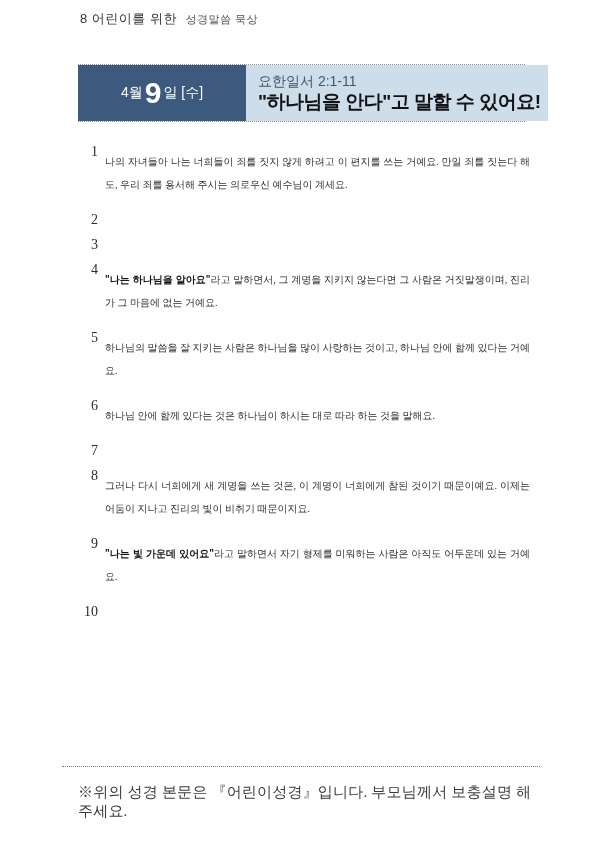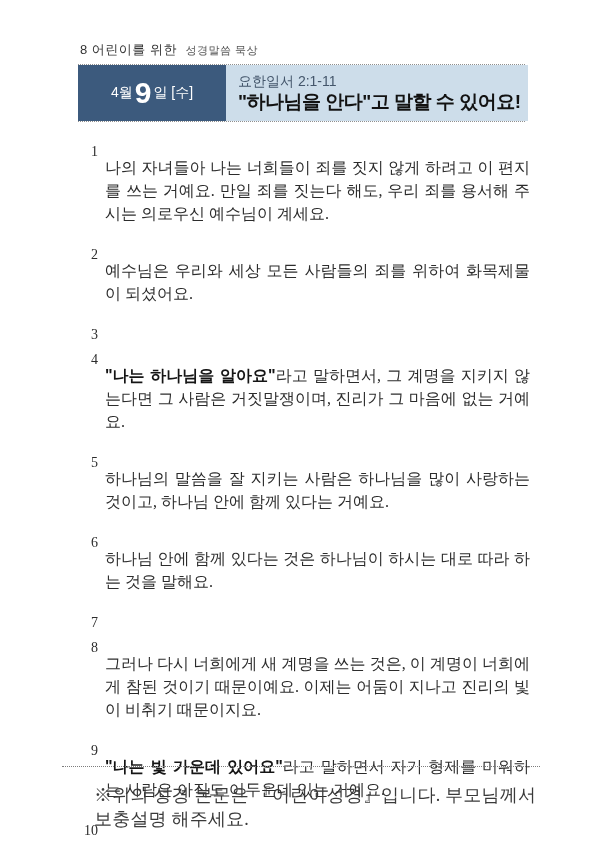--- a/index.html
+++ b/index.html
@@ -7,38 +7,38 @@
     width: 600px; height: 850px;
     background: #ffffff;
     position: relative;
     font-family: "Liberation Serif", serif;
     color: var(--body_text, #2c2c2c);
     overflow: hidden;
   }
 
   
   .page-header {
-    position: absolute; left: 80px; top: 40px;
+    position: absolute; left: 80px; top: 9px;
     font-family: "Liberation Sans", sans-serif;
     white-space: nowrap;
   }
   .page-header .ph-main { font-size: 13px; color: #333; letter-spacing: 0.5px; }
   .page-header .ph-sub  { font-size: 11px; color: #555; letter-spacing: 0.5px; margin-left: 4px; }
 
   
   .banner {
     position: absolute; left: 78px; top: 64px;
     width: 447px; height: 58px;
     display: flex;
     border-top: 1px dotted #8f8f8f;
     border-bottom: 1px dotted #8f8f8f;
     box-sizing: border-box;
   }
   .date-box {
-    width: 148px; flex-shrink: 0;
+    width: 168px; flex-shrink: 0;
     background: var(--date_bg, #3c5a7d);
     color: #ffffff;
     display: flex; align-items: center; justify-content: center;
     font-family: "Liberation Sans", sans-serif;
   }
   .date-box .d-small { font-size: 14px; }
   .date-box .d-big   { font-size: 30px; font-weight: bold; line-height: 1; margin: 0 2px; }
   .scripture-box {
     flex: 1;
     background: var(--banner_bg, #cdddea);
@@ -71,40 +71,40 @@
     margin-bottom: 2px;
   }
   .verse-num {
     width: 20px; flex-shrink: 0;
     text-align: right;
     font-size: 14px; line-height: 23px;
   }
   .verse-text {
     flex: 1;
     margin-left: 7px;
-    font-size: 16px; line-height: 23px;
+    font-size: 10px; line-height: 23px;
     text-align: justify;
   }
   .verse-text b {
     font-family: "Liberation Sans", sans-serif;
     font-weight: bold;
     color: #151515;
   }
 
   
   .footer {
     position: absolute; left: 62px; top: 766px;
     width: 478px;
     border-top: 1px dotted #7d7d7d;
     padding-top: 16px;
     box-sizing: border-box;
   }
   .footer-note {
-    margin-left: 32px;
-    font-size: 18px;
+    margin-left: 16px;
+    font-size: 15px;
     color: #3a3a3a;
     letter-spacing: 0.2px;
   }
 </style>
 </head>
 <body>
 
 <div class="page-header">
   <span class="ph-main">8 어린이를 위한</span>
   <span class="ph-sub">성경말씀 묵상</span>
@@ -122,21 +122,20 @@
   </div>
 </div>
 
 <ul class="verses">
   <li class="verse">
     <span class="verse-num">1</span>
     <p class="verse-text"><b></b><span>나의 자녀들아 나는 너희들이 죄를 짓지 않게 하려고 이 편지를 쓰는 거예요. 만일 죄를 짓는다 해도, 우리 죄를 용서해 주시는 의로우신 예수님이 계세요.</span></p>
   </li>
   <li class="verse">
     <span class="verse-num">2</span>
-    <p class="verse-text"><b></b><span>예수님은 우리와 세상 모든 사람들의 죄를 위하여 화목제물이 되셨어요.</span></p>
   </li>
   <li class="verse">
     <span class="verse-num">3</span>
   </li>
   <li class="verse">
     <span class="verse-num">4</span>
     <p class="verse-text"><b>"나는 하나님을 알아요"</b><span>라고 말하면서, 그 계명을 지키지 않는다면 그 사람은 거짓말쟁이며, 진리가 그 마음에 없는 거예요.</span></p>
   </li>
   <li class="verse">
     <span class="verse-num">5</span>

